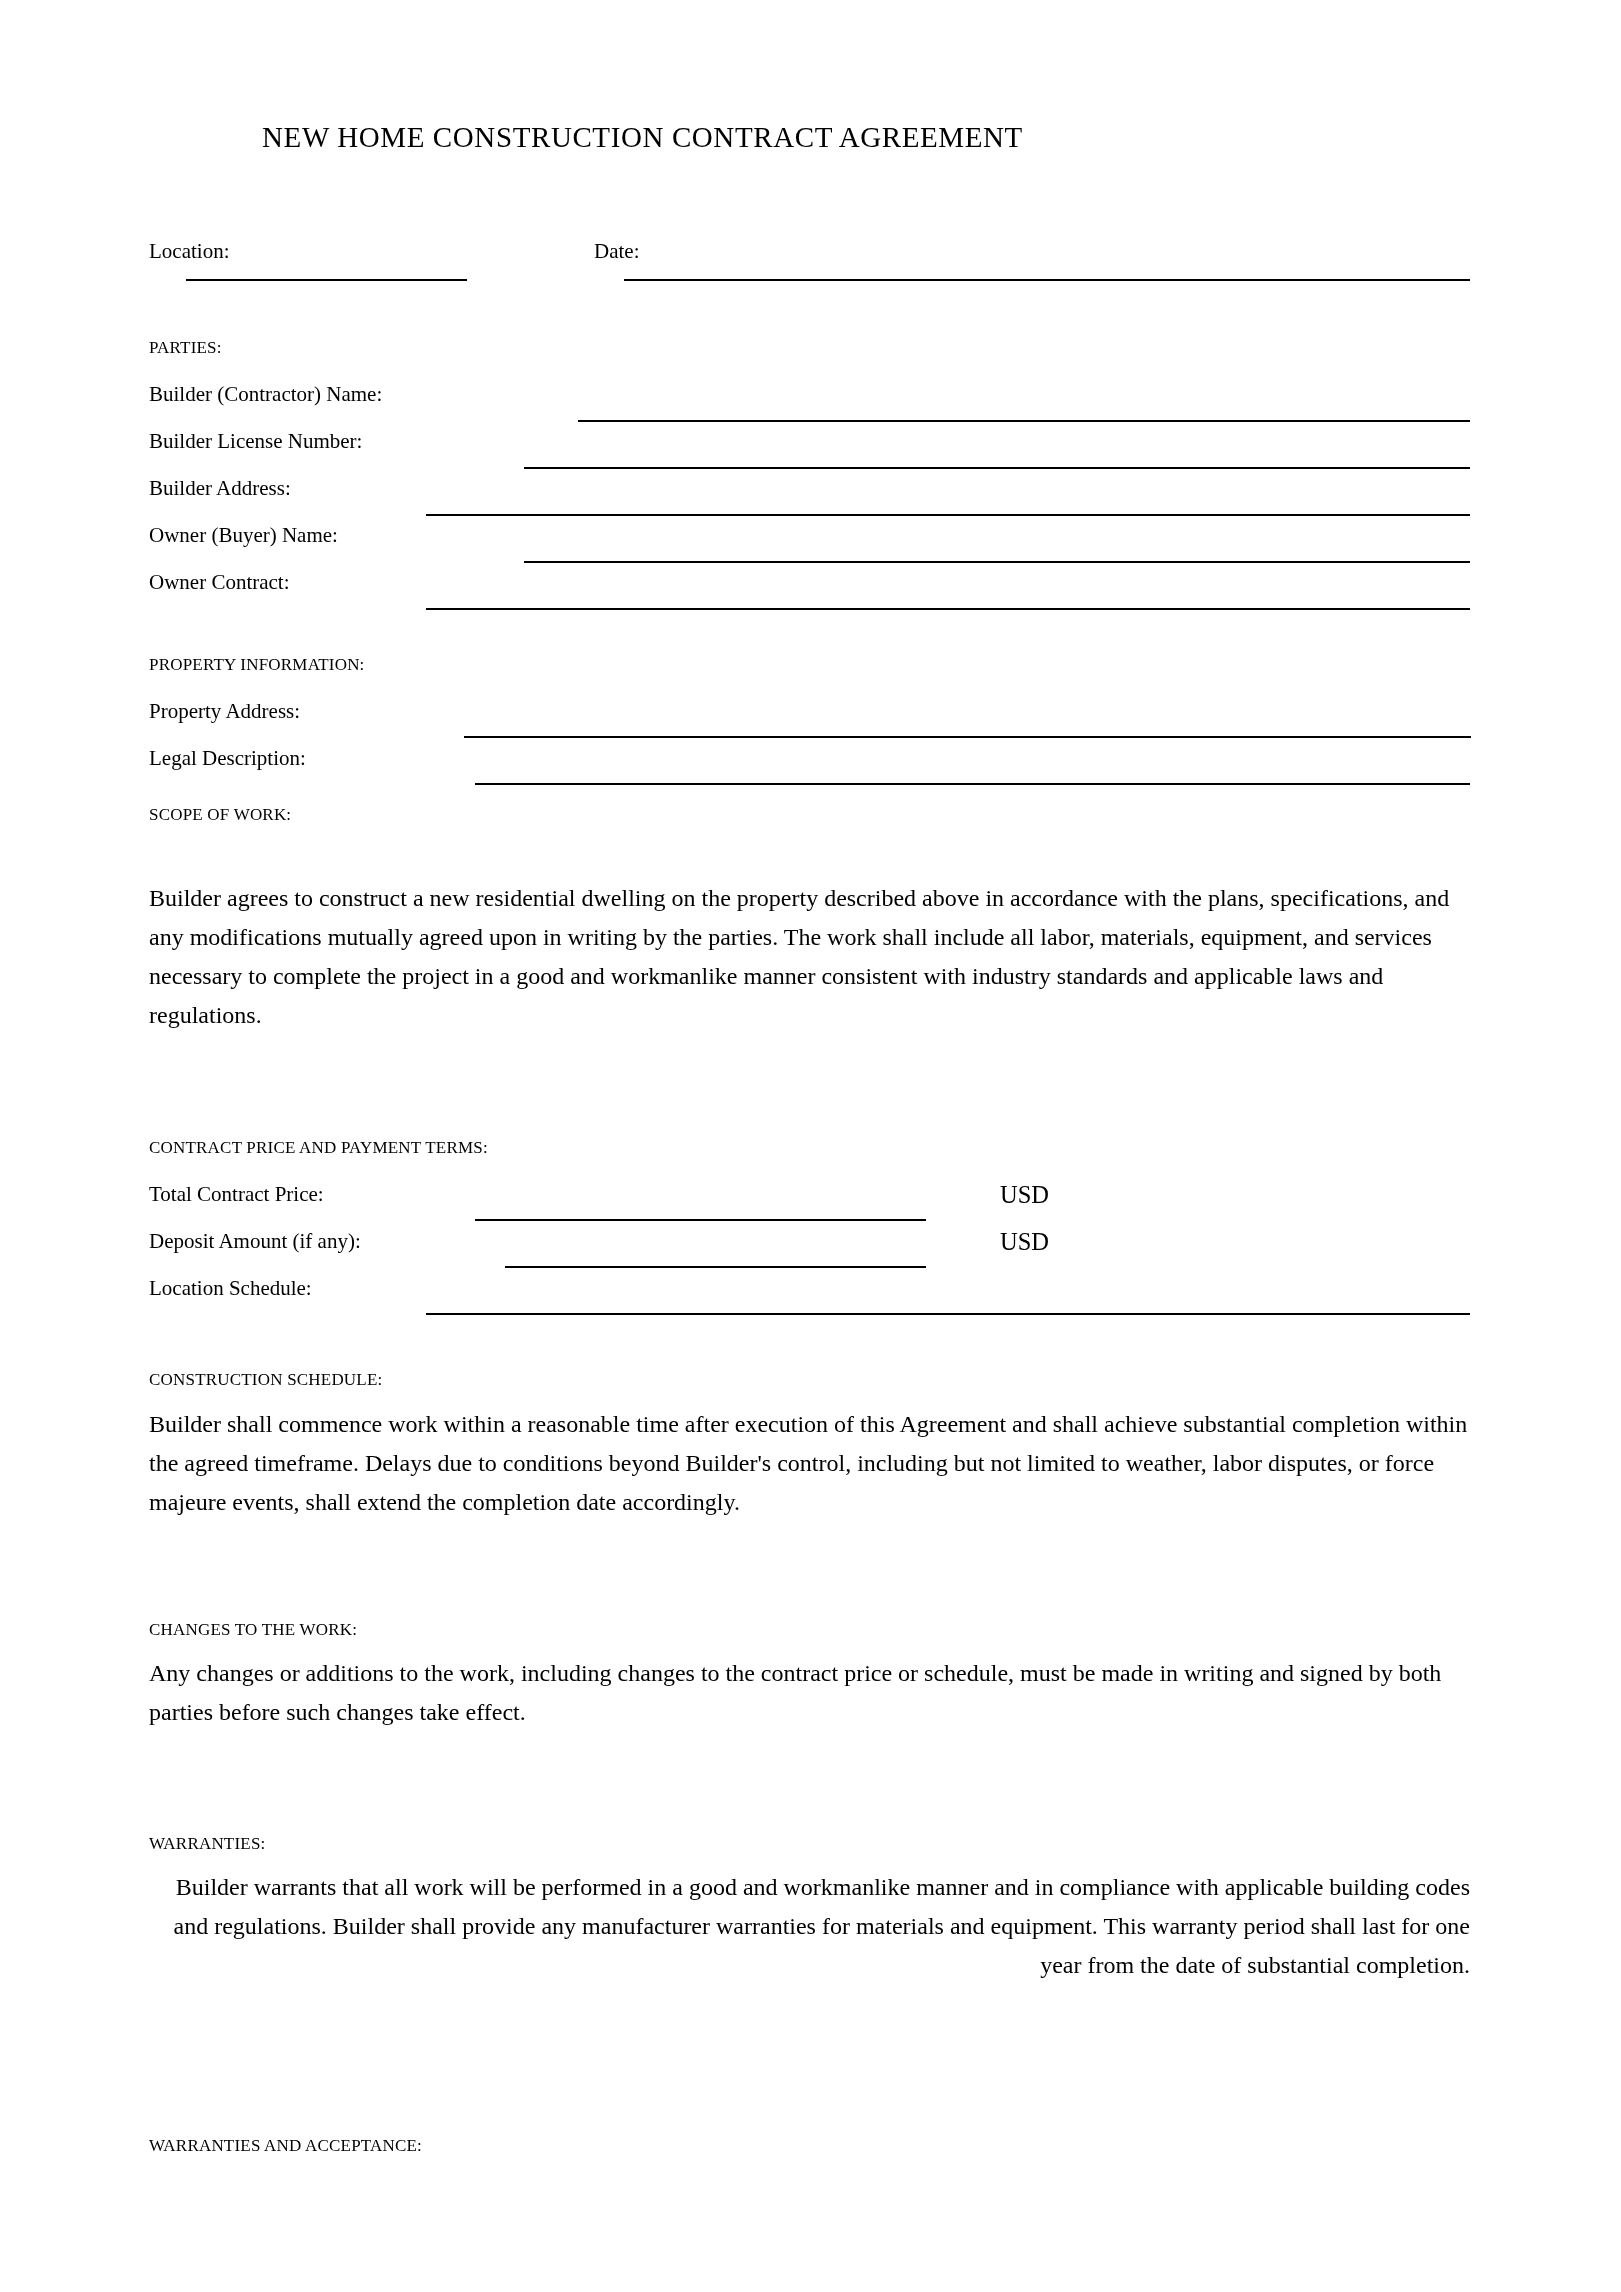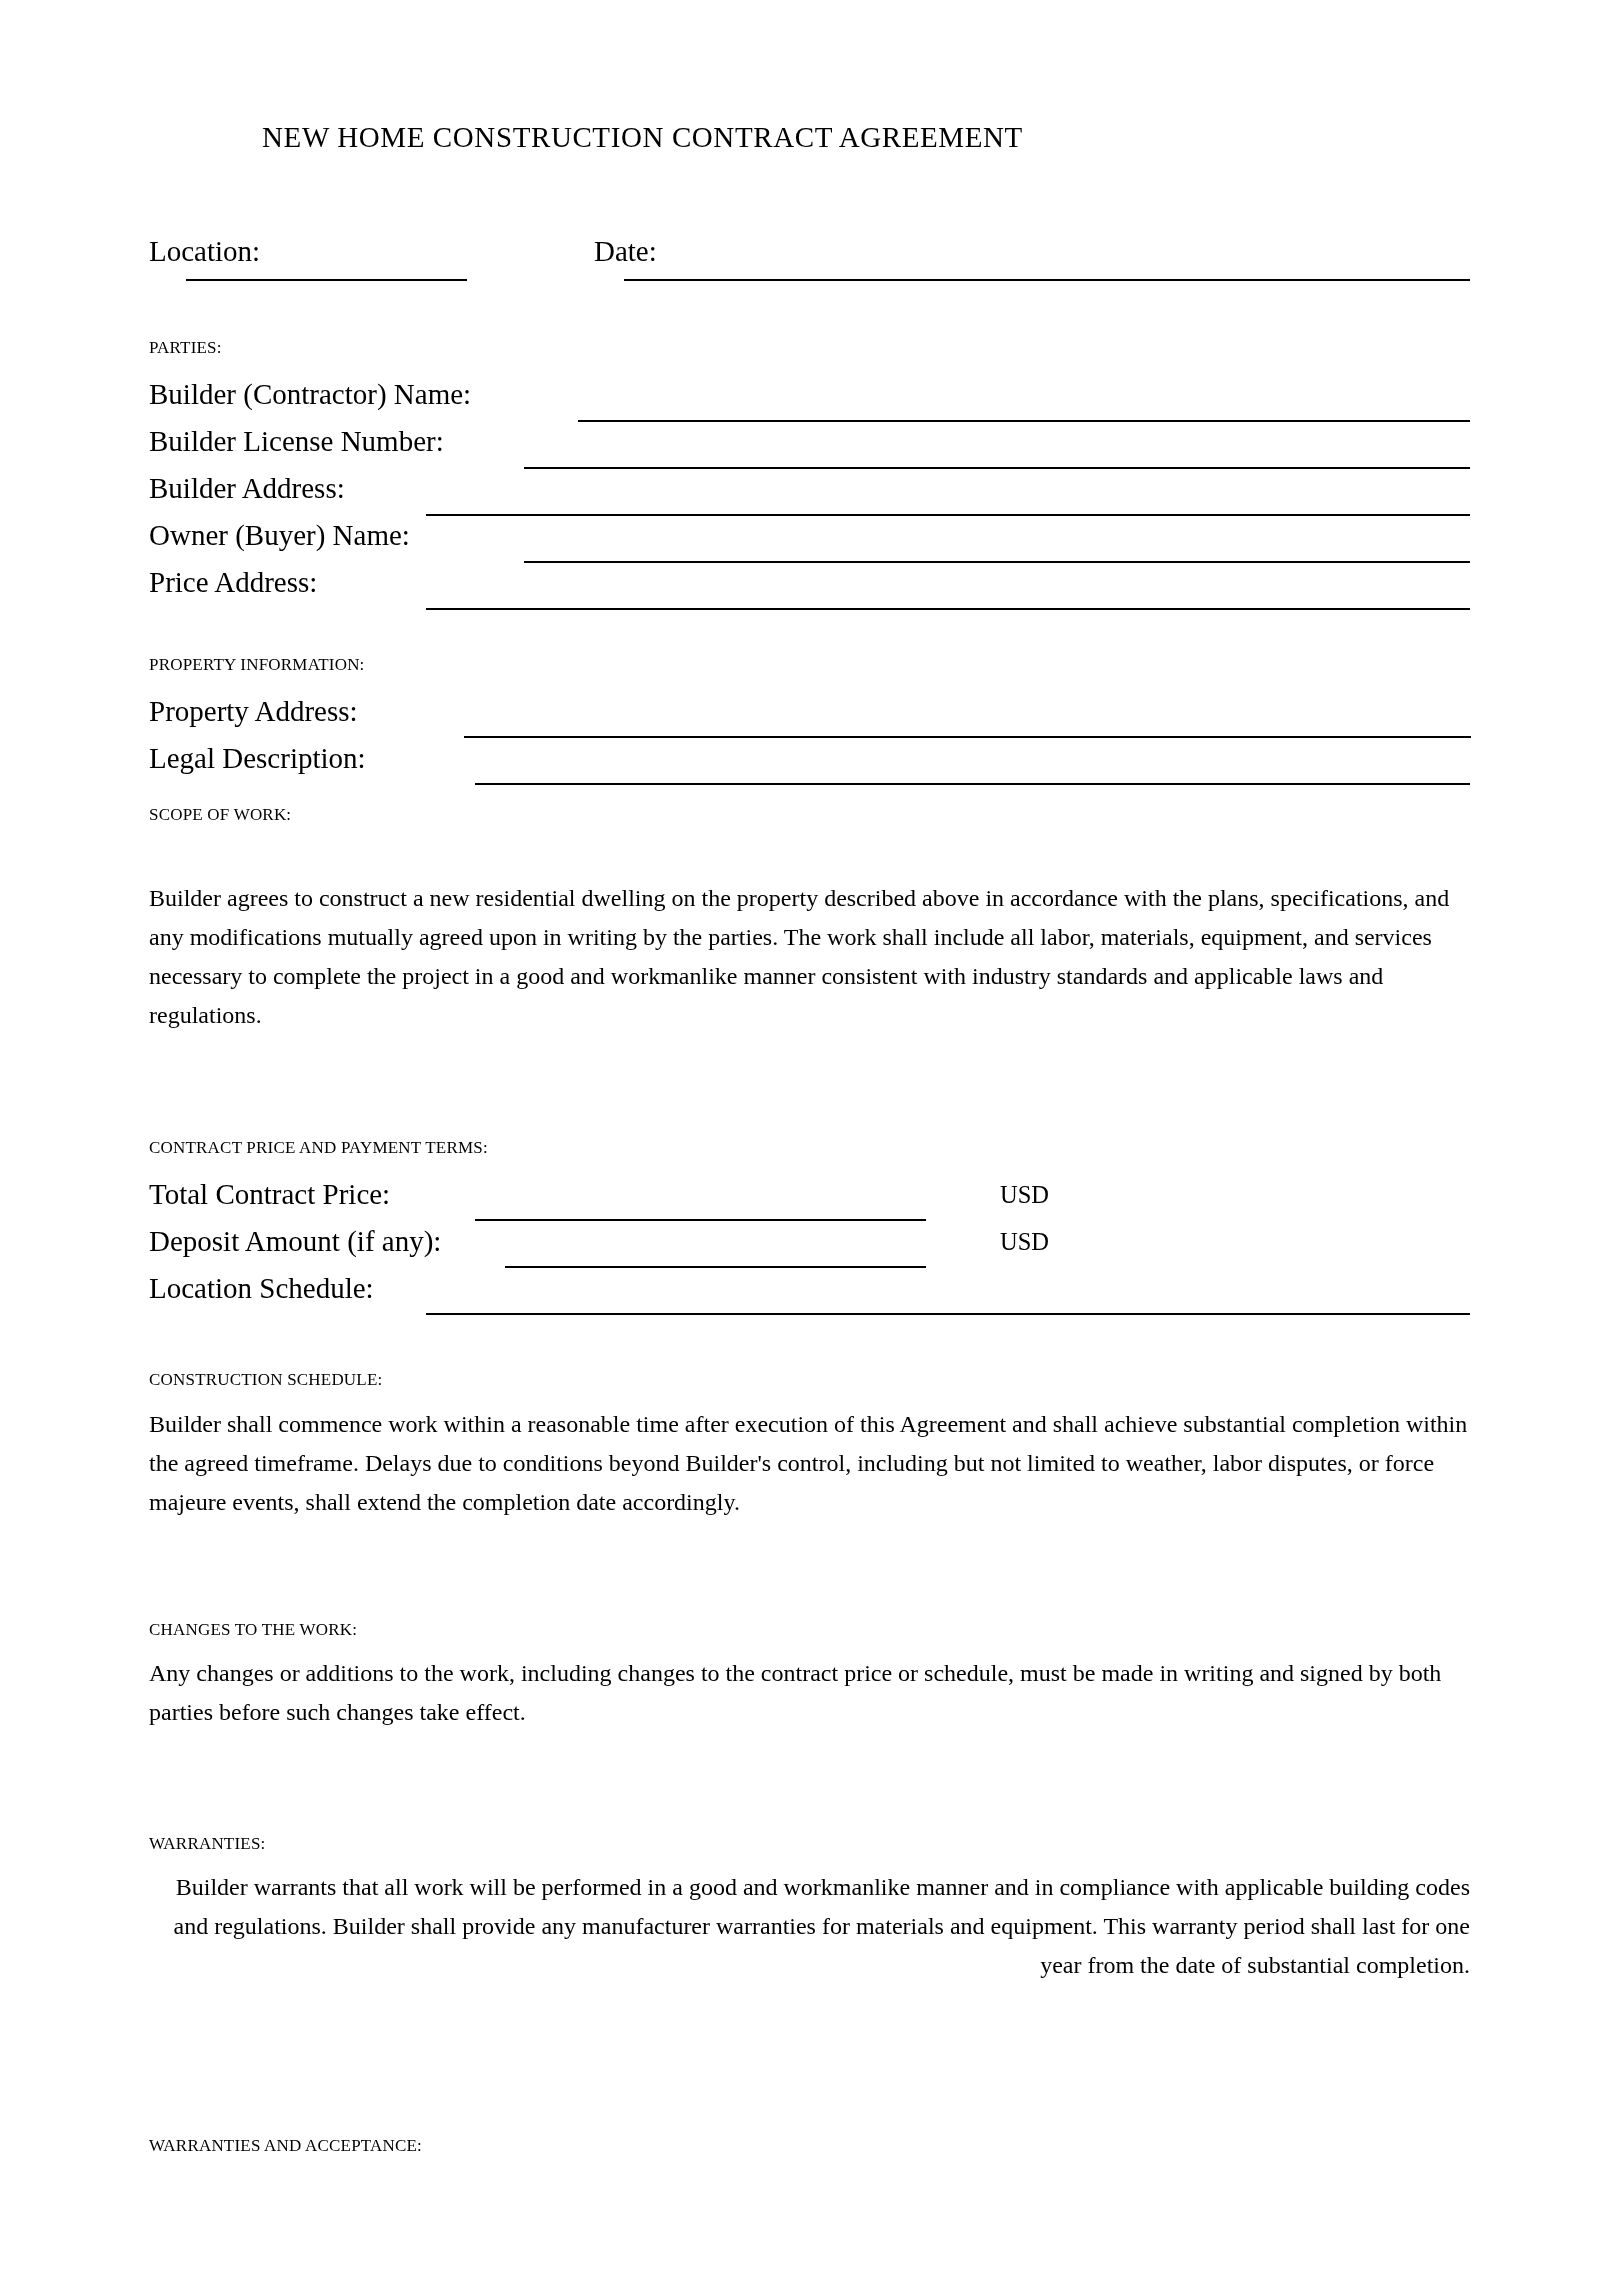--- a/index.html
+++ b/index.html
@@ -32,21 +32,21 @@
     font-size: 29px;
     letter-spacing: 0.6px;
     line-height: 1.2;
     white-space: nowrap;
   }
 
   
   .row {
     position: absolute;
     left: 149px;
-    font-size: 29px;
+    font-size: 21px;
     line-height: 29px;
     white-space: nowrap;
   }
   .section-head {
     position: absolute;
     left: 149px;
     font-size: 17px;
     line-height: 29px;
     letter-spacing: 0.2px;
     white-space: nowrap;
@@ -97,21 +97,21 @@
 
   <div class="row" style="top:427px;">Builder License Number:</div>
   <div class="fill-line" style="left:524px;top:467px;width:946px;"></div>
 
   <div class="row" style="top:474px;">Builder Address:</div>
   <div class="fill-line" style="left:426px;top:514px;width:1044px;"></div>
 
   <div class="row" style="top:521px;">Owner (Buyer) Name:</div>
   <div class="fill-line" style="left:524px;top:561px;width:946px;"></div>
 
-  <div class="row" style="top:568px;">Price Address:</div>
+  <div class="row" style="top:568px;">Owner Contract:</div>
   <div class="fill-line" style="left:426px;top:608px;width:1044px;"></div>
 
   <div class="section-head" style="top:650px;">PROPERTY INFORMATION:</div>
 
   <div class="row" style="top:697px;">Property Address:</div>
   <div class="fill-line" style="left:464px;top:736px;width:1007px;"></div>
 
   <div class="row" style="top:744px;">Legal Description:</div>
   <div class="fill-line" style="left:475px;top:783px;width:995px;"></div>
 

